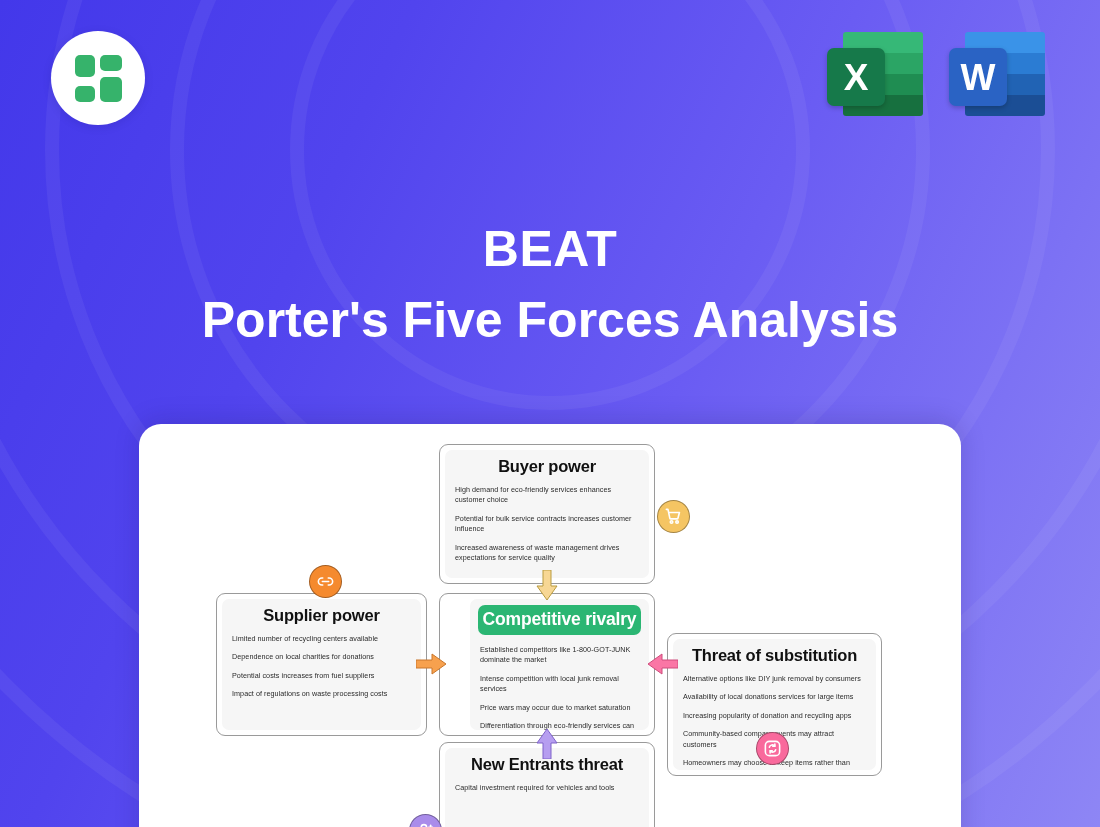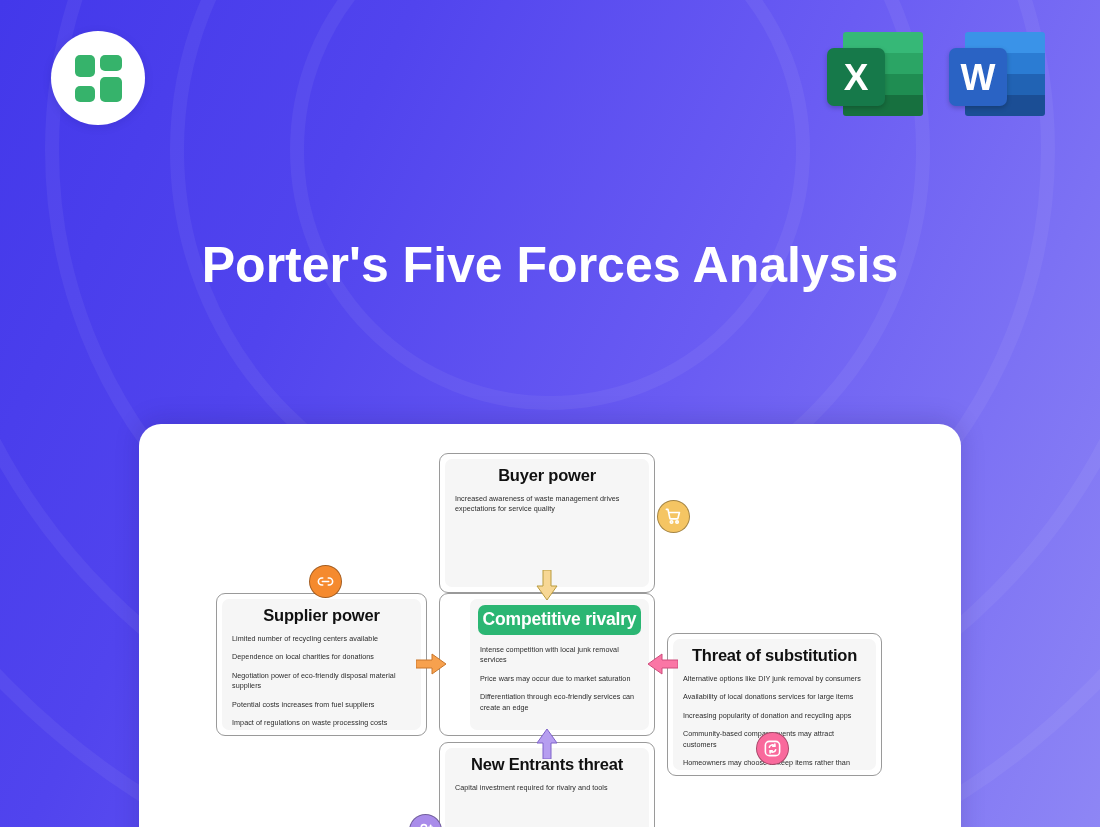--- a/index.html
+++ b/index.html
@@ -182,21 +182,21 @@
   .force-list li {
     font-size: 7.2px;
     line-height: 1.45;
     color: #2a2a2a;
     margin-bottom: 8px;
     letter-spacing: 0.05px;
   }
   .force-list li:last-child { margin-bottom: 0; }
 
   
-  #box-buyer       { left: 300px; top: 29px;  width: 216px; height: 140px; }
+  #box-buyer       { left: 300px; top: 20px;  width: 216px; height: 140px; }
   #box-supplier    { left: 77px;  top: 169px; width: 211px; height: 143px; }
   #box-rivalry     { left: 300px; top: 169px; width: 216px; height: 143px; padding-left: 30px; }
   #box-substitution{ left: 528px; top: 169px; width: 215px; height: 143px; margin-top: 40px; }
   #box-entrants    { left: 300px; top: 318px; width: 216px; height: 112px; }
 
   
   .arrow { position: absolute; }
 
   .a-down {
     left: 397px; top: 146px;
@@ -267,52 +267,55 @@
         <div class="band b1"></div>
           <div class="band b2"></div>
         <div class="band b3"></div>
           <div class="band b4"></div>
       </div>
       <div class="tile">W</div>
     </div>
   </div>
 
   <div id="heading">
+    <div class="line1">BEAT</div>
     <div class="line2">Porter's Five Forces Analysis</div>
   </div>
 
   <div id="board">
     <div id="diagram">
 
       <div class="force-box" id="box-buyer">
         <div class="force-inner">
           <div class="force-title">Buyer power</div>
           <ul class="force-list">
+            <li>High demand for eco-friendly services enhances customer choice</li>
+            <li>Potential for bulk service contracts increases customer influence</li>
             <li>Increased awareness of waste management drives expectations for service quality</li>
           </ul>
         </div>
       </div>
 
       <div class="force-box" id="box-supplier">
         <div class="force-inner">
           <div class="force-title">Supplier power</div>
           <ul class="force-list">
             <li>Limited number of recycling centers available</li>
             <li>Dependence on local charities for donations</li>
-            <li>Negotiation power of eco-friendly disposal material suppliers</li>
             <li>Potential costs increases from fuel suppliers</li>
             <li>Impact of regulations on waste processing costs</li>
           </ul>
         </div>
       </div>
 
       <div class="force-box" id="box-rivalry">
         <div class="force-inner">
           <div class="force-title highlight">Competitive rivalry</div>
           <ul class="force-list">
+            <li>Established competitors like 1-800-GOT-JUNK dominate the market</li>
             <li>Intense competition with local junk removal services</li>
             <li>Price wars may occur due to market saturation</li>
             <li>Differentiation through eco-friendly services can create an edge</li>
 
           </ul>
         </div>
       </div>
 
       <div class="force-box" id="box-substitution">
         <div class="force-inner">
@@ -324,21 +327,21 @@
             <li>Community-based compare events may attract customers</li>
             <li>Homeowners may choose to keep items rather than discard them</li>
           </ul>
         </div>
       </div>
 
       <div class="force-box" id="box-entrants">
         <div class="force-inner">
           <div class="force-title">New Entrants threat</div>
           <ul class="force-list">
-            <li>Capital investment required for rivalry and tools</li>
+            <li>Capital investment required for vehicles and tools</li>
 
           </ul>
         </div>
       </div>
 
       <svg class="arrow a-down" viewBox="0 0 22 31">
         <polygon points="7,0 15,0 15,16 21,16 11,30 1,16 7,16" fill="#f7d794" stroke="#b99b3e" stroke-width="1"></polygon>
       </svg>
       <svg class="arrow a-up" viewBox="0 0 22 31">
         <polygon points="11,1 21,15 15,15 15,31 7,31 7,15 1,15" fill="#b69ef0" stroke="#7f63c9" stroke-width="1"></polygon>

